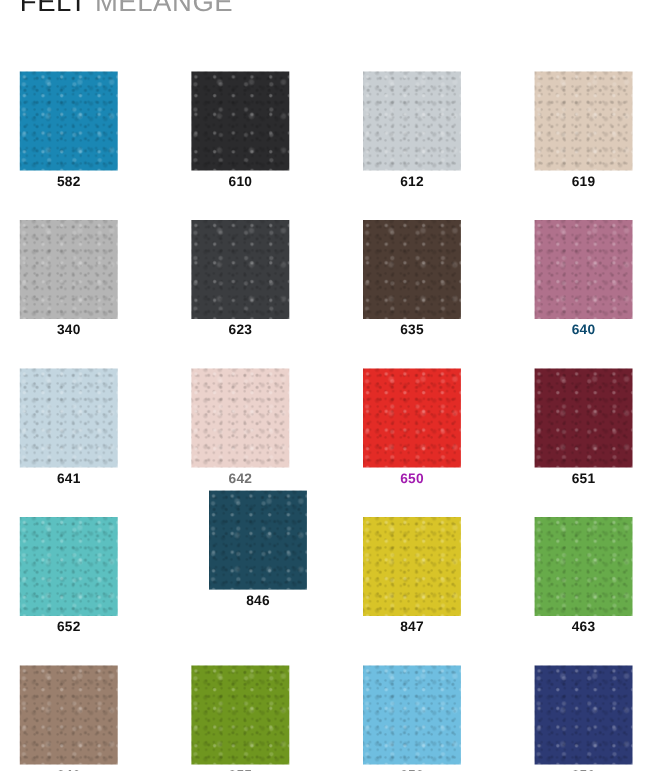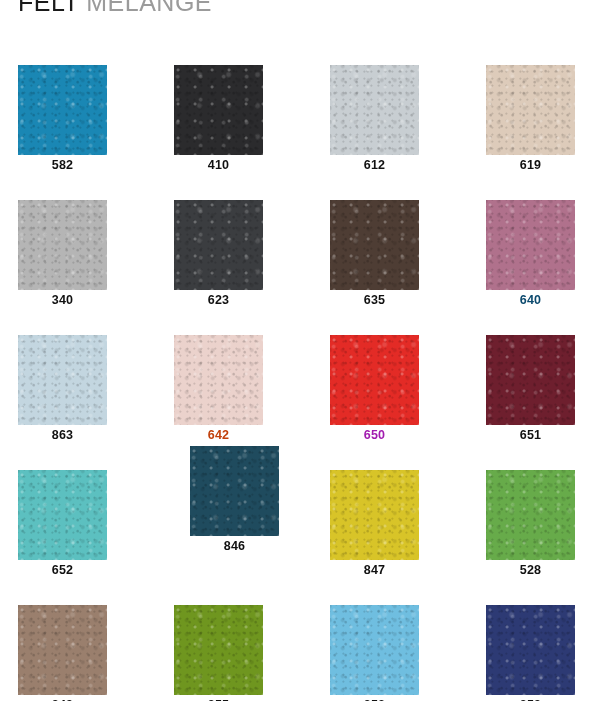--- a/index.html
+++ b/index.html
@@ -102,21 +102,21 @@
         <div class="tex"></div>
         <div class="tex2"></div>
       </div>
       <div class="swatch-label" style="width: 89px; color: rgb(17, 17, 17);">582</div>
     </div>
     <div class="swatch-cell" style="left: 174px; top: 65px;">
       <div class="swatch-chip" style="background: rgb(43, 43, 45); width: 89px; height: 90px;">
         <div class="tex"></div>
         <div class="tex2"></div>
       </div>
-      <div class="swatch-label" style="width: 89px; color: rgb(17, 17, 17);">410</div>
+      <div class="swatch-label" style="width: 89px; color: rgb(17, 17, 17);">610</div>
     </div>
     <div class="swatch-cell" style="left: 330px; top: 65px;">
       <div class="swatch-chip" style="background: rgb(200, 206, 210); width: 89px; height: 90px;">
         <div class="tex"></div>
         <div class="tex2"></div>
       </div>
       <div class="swatch-label" style="width: 89px; color: rgb(17, 17, 17);">612</div>
     </div>
     <div class="swatch-cell" style="left: 486px; top: 65px;">
       <div class="swatch-chip" style="background: rgb(221, 203, 186); width: 89px; height: 90px;">
@@ -151,28 +151,28 @@
         <div class="tex"></div>
         <div class="tex2"></div>
       </div>
       <div class="swatch-label" style="width: 89px; color: #0c4a6e;">640</div>
     </div>
     <div class="swatch-cell" style="left: 18px; top: 335px;">
       <div class="swatch-chip" style="background: rgb(195, 214, 224); width: 89px; height: 90px;">
         <div class="tex"></div>
         <div class="tex2"></div>
       </div>
-      <div class="swatch-label" style="width: 89px; color: rgb(17, 17, 17);">863</div>
+      <div class="swatch-label" style="width: 89px; color: rgb(17, 17, 17);">641</div>
     </div>
     <div class="swatch-cell" style="left: 174px; top: 335px;">
       <div class="swatch-chip" style="background: rgb(235, 210, 204); width: 89px; height: 90px;">
         <div class="tex"></div>
         <div class="tex2"></div>
       </div>
-      <div class="swatch-label" style="width: 89px; color: #c2410c;">642</div>
+      <div class="swatch-label" style="width: 89px; color: #737373;">642</div>
     </div>
     <div class="swatch-cell" style="left: 330px; top: 335px;">
       <div class="swatch-chip" style="background: rgb(227, 43, 38); width: 89px; height: 90px;">
         <div class="tex"></div>
         <div class="tex2"></div>
       </div>
       <div class="swatch-label" style="width: 89px; color: #a21caf;">650</div>
     </div>
     <div class="swatch-cell" style="left: 486px; top: 335px;">
       <div class="swatch-chip" style="background: rgb(110, 31, 46); width: 89px; height: 90px;">
@@ -200,21 +200,21 @@
         <div class="tex"></div>
         <div class="tex2"></div>
       </div>
       <div class="swatch-label" style="width: 89px; color: rgb(17, 17, 17);">847</div>
     </div>
     <div class="swatch-cell" style="left: 486px; top: 470px;">
       <div class="swatch-chip" style="background: rgb(103, 171, 74); width: 89px; height: 90px;">
         <div class="tex"></div>
         <div class="tex2"></div>
       </div>
-      <div class="swatch-label" style="width: 89px; color: rgb(17, 17, 17);">528</div>
+      <div class="swatch-label" style="width: 89px; color: rgb(17, 17, 17);">463</div>
     </div>
     <div class="swatch-cell" style="left: 18px; top: 605px;">
       <div class="swatch-chip" style="background: rgb(154, 127, 109); width: 89px; height: 90px;">
         <div class="tex"></div>
         <div class="tex2"></div>
       </div>
       <div class="swatch-label" style="width: 89px; color: rgb(17, 17, 17);">849</div>
     </div>
     <div class="swatch-cell" style="left: 174px; top: 605px;">
       <div class="swatch-chip" style="background: rgb(111, 150, 31); width: 89px; height: 90px;">

